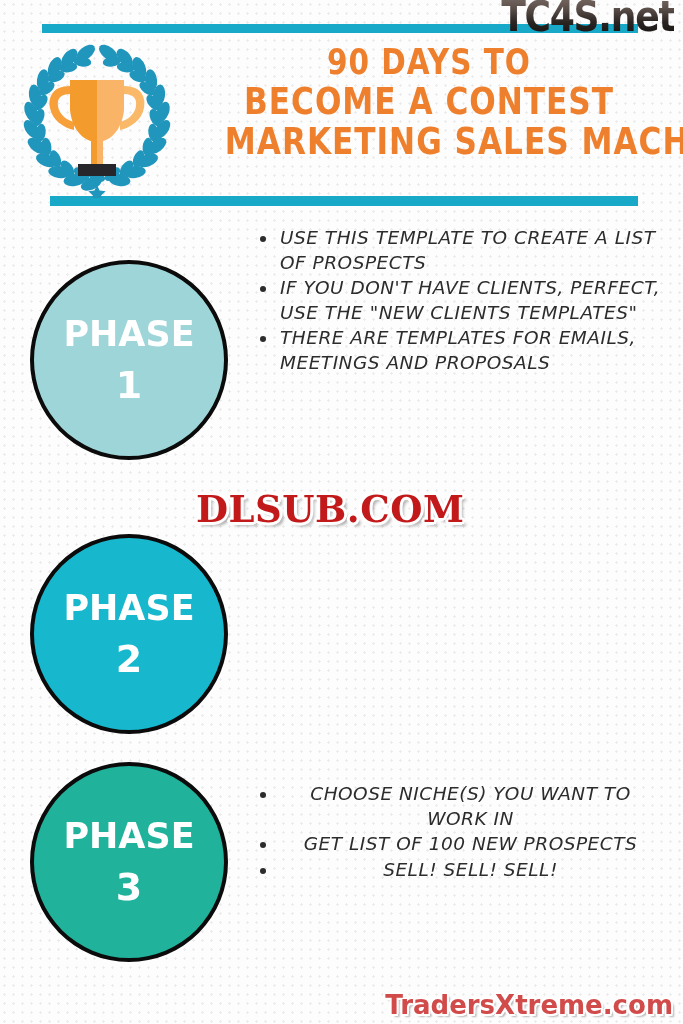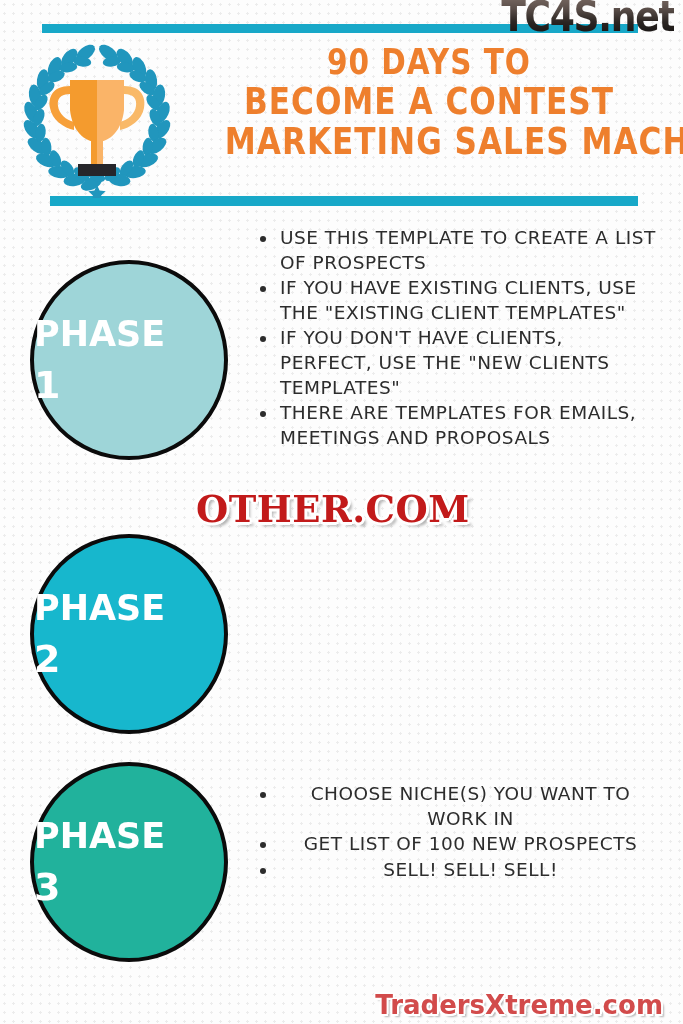--- a/index.html
+++ b/index.html
@@ -109,21 +109,21 @@
     justify-content:center;
     flex:0 0 258px;
   }
 
   .phase-circle {
     width:198px; height:200px;
     border-radius:50%;
     border:4px solid #0b0b0b;
     display:flex;
     flex-direction:column;
-    align-items:flex-start;
+    align-items:center;
     justify-content:center;
     color:#ffffff;
   }
   #phase-circle-0 { background:#9ed5d8; margin-top:42px; }
   #phase-circle-1 { background:#17b7cd; margin-top:26px; }
   #phase-circle-2 { background:#21b29c; margin-top:24px; }
 
   .phase-word {
     font-family:"DejaVu Sans", sans-serif;
     font-weight:bold;
@@ -136,20 +136,21 @@
     font-weight:bold;
     font-size:38px;
     line-height:1;
     margin-top:14px;
   }
 
   .phase-bullets {
     flex:1 1 auto;
     padding-right:22px;
     padding-top:0px;
+    font-style:italic;
   }
   #phase-bullets-0 { padding-top:8px; }
   #phase-bullets-1 { padding-top:41px; }
   #phase-bullets-2 { padding-top:44px;text-align:center; }
 
   .phase-bullets ul { list-style:none; }
 
   .bullet-item {
     position:relative;
     padding-left:22px;
@@ -189,21 +190,21 @@
     transform:scaleX(1.0);
     text-shadow:
       -2px -2px 0 #ffffff,  2px -2px 0 #ffffff,
       -2px  2px 0 #ffffff,  2px  2px 0 #ffffff,
       -3px  0   0 #ffffff,  3px  0   0 #ffffff,
        0   -3px 0 #ffffff,  0    3px 0 #ffffff,
        4px  4px 3px rgba(0,0,0,0.30);
   }
 
   #watermark-footer {
-    right:20px; bottom:4px;
+    right:10px; bottom:4px;
     font-family:"DejaVu Sans", sans-serif;
     font-size:26px;
     letter-spacing:0px;
     color:#d24b4b;
     text-shadow:
       -1.5px -1.5px 0 #ffffff,  1.5px -1.5px 0 #ffffff,
       -1.5px  1.5px 0 #ffffff,  1.5px  1.5px 0 #ffffff,
       -2px 0 0 #ffffff, 2px 0 0 #ffffff,
       0 -2px 0 #ffffff, 0 2px 0 #ffffff,
       3px 3px 2px rgba(0,0,0,0.28);
@@ -356,21 +357,20 @@
   <div class="phase-row" id="phase-row-0">
     <div class="phase-circle-wrap">
       <div class="phase-circle" id="phase-circle-0">
         <span class="phase-word">PHASE</span>
         <span class="phase-num">1</span>
       </div>
     </div>
     <div class="phase-bullets" id="phase-bullets-0">
       <ul>
         <li class="bullet-item">USE THIS TEMPLATE TO CREATE A LIST OF PROSPECTS</li>
-        <li class="bullet-item">IF YOU HAVE EXISTING CLIENTS, USE THE "EXISTING CLIENT TEMPLATES"</li>
         <li class="bullet-item">IF YOU DON'T HAVE CLIENTS, PERFECT, USE THE "NEW CLIENTS TEMPLATES"</li>
         <li class="bullet-item">THERE ARE TEMPLATES FOR EMAILS, MEETINGS AND PROPOSALS</li>
       </ul>
     </div>
   </div>
 
   <div class="phase-row" id="phase-row-1">
     <div class="phase-circle-wrap">
       <div class="phase-circle" id="phase-circle-1">
         <span class="phase-word">PHASE</span>
@@ -393,14 +393,14 @@
     <div class="phase-bullets" id="phase-bullets-2">
       <ul>
         <li class="bullet-item">CHOOSE NICHE(S) YOU WANT TO WORK IN</li>
         <li class="bullet-item">GET LIST OF 100 NEW PROSPECTS</li>
         <li class="bullet-item">SELL! SELL! SELL!</li>
       </ul>
     </div>
   </div>
 </div>
 
-<div class="watermark" id="watermark-center">OTHER.COM</div>
+<div class="watermark" id="watermark-center">DLSUB.COM</div>
 <div class="watermark" id="watermark-footer">TradersXtreme.com</div>
 
 </body></html>

